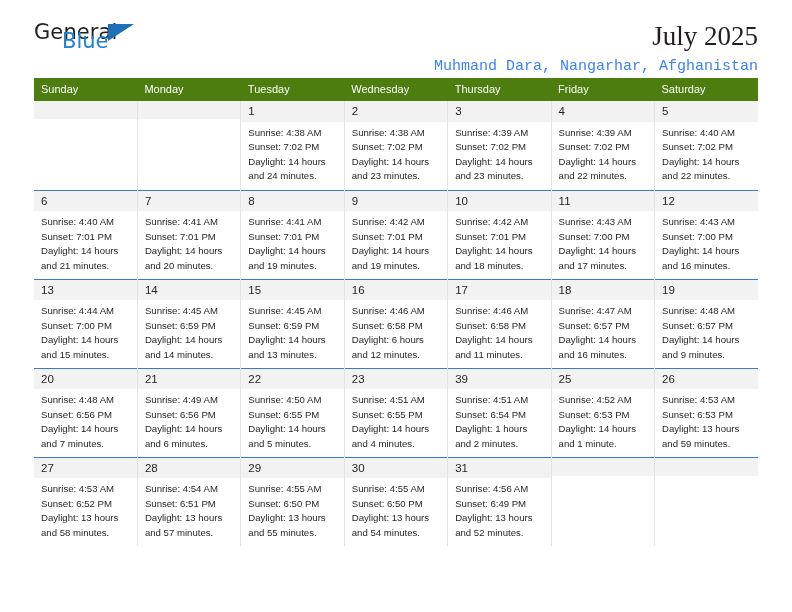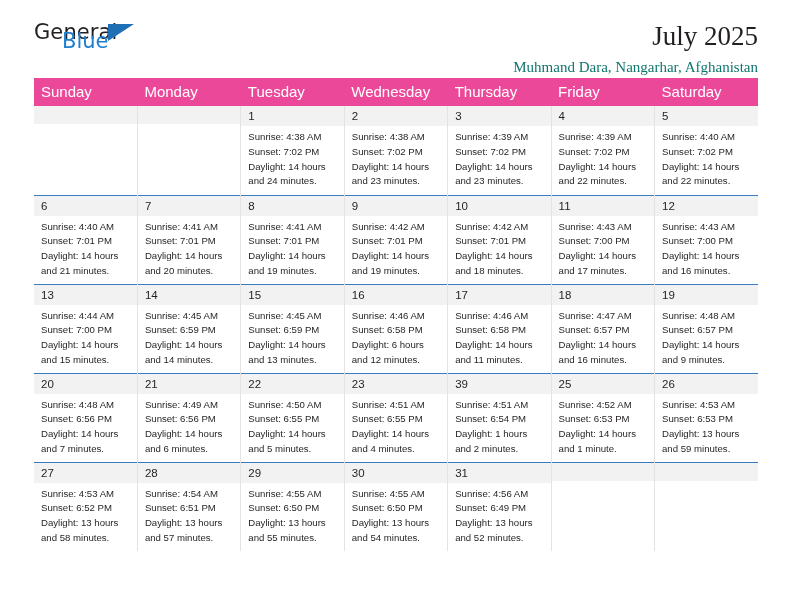--- a/index.html
+++ b/index.html
@@ -74,38 +74,38 @@
   .month-title {
     font-size: 27px;
     color: #231f20;
     line-height: 1.05;
     font-weight: normal;
     margin: 0;
     font-family: Liberation Serif, serif;
   }
   .location-title {
     font-size: 15px;
-    color: #0f766e;
+    color: #3b82f6;
     margin-top: 9px;
     line-height: 1.1;
-    font-family: Liberation Serif, serif;
+    font-family: Liberation Mono, monospace;
   }
 
   
   .calendar {
     width: 724px;
     border-collapse: collapse;
     table-layout: fixed;
     margin-top: 6px;
   }
   .calendar th {
-    background: #ec4899;
+    background: #4d7c0f;
     color: #ffffff;
     font-weight: normal;
-    font-size: 15px;
+    font-size: 11px;
     text-align: left;
     padding: 5px 0 5px 7px;
     line-height: 1.2;
     border: none;
   }
   .calendar td {
     vertical-align: top;
     padding: 0;
     border-left: 1px solid #e3e3e3;
     border-top: 1px solid #3b7cc0;

